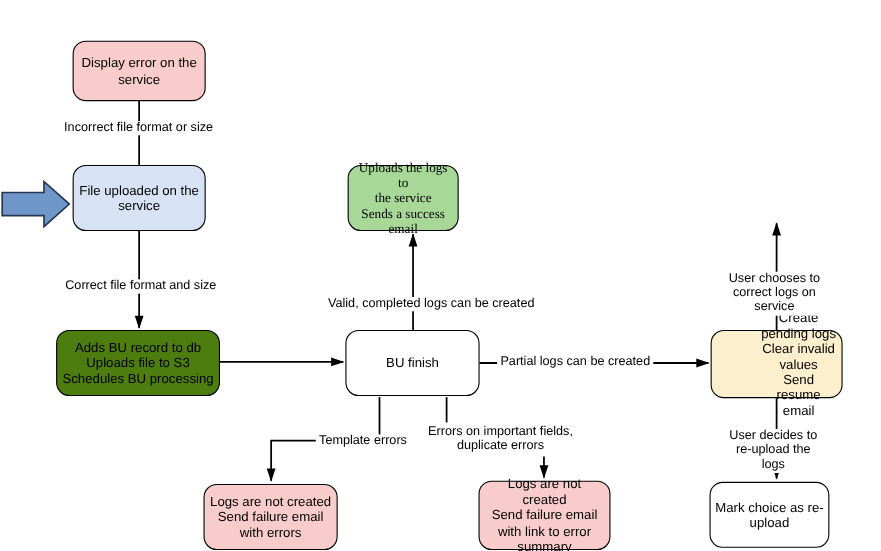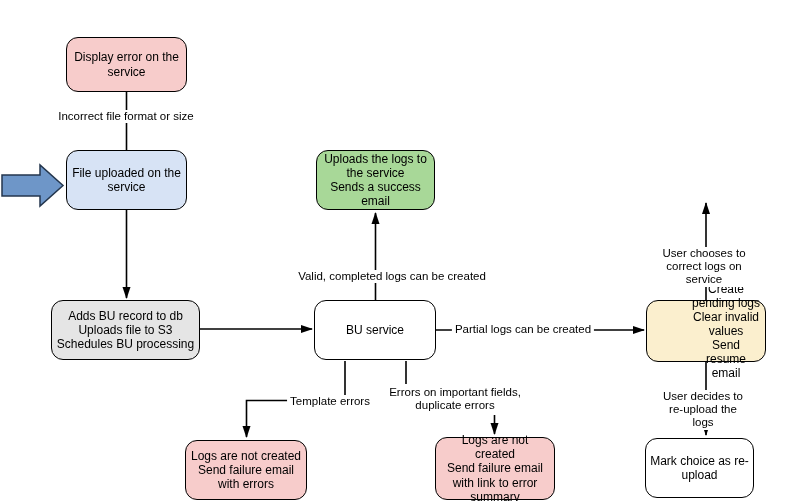--- a/index.html
+++ b/index.html
@@ -52,27 +52,27 @@
 
     <polygon points="2,175 40,175 40,165 63,185.5 40,206 40,196 2,196" stroke-width="1.5" style="fill:#6e96c8; stroke:#24364d;"></polygon>
   </svg>
 
   <div class="node" style="left: 66px; top: 5px; width: 121px; height: 55px; background-color: rgb(247, 204, 203); margin-top: 32px;">Display error on the
 service</div>
 
   <div class="node" style="left: 66px; top: 150px; width: 121px; height: 60px; background-color: rgb(215, 227, 245);">File uploaded on the
 service</div>
 
-  <div class="node" style="left: 51px; top: 300px; width: 149px; height: 60px; background-color: #e5e5e5;">Adds BU record to db
+  <div class="node" style="left: 51px; top: 300px; width: 149px; height: 60px; background-color: #4d7c0f;">Adds BU record to db
 Uploads file to S3
 Schedules BU processing</div>
 
-  <div class="node" style="left: 314px; top: 300px; width: 122px; height: 60px; background-color: rgb(255, 255, 255);">BU service</div>
+  <div class="node" style="left: 314px; top: 300px; width: 122px; height: 60px; background-color: rgb(255, 255, 255);">BU finish</div>
 
-  <div class="node" style="left: 316px; top: 150px; width: 119px; height: 60px; background-color: rgb(168, 216, 152);">Uploads the logs to
+  <div class="node" style="left: 316px; top: 150px; width: 101px; height: 60px; background-color: rgb(168, 216, 152); font-family: Liberation Serif, serif;">Uploads the logs to
 the service
 Sends a success
 email</div>
 
 
   <div class="node" style="left: 646px; top: 300px; width: 120px; height: 62px; background-color: rgb(251, 239, 206); padding-left: 44px;">Create pending logs
 Clear invalid values
 Send resume email</div>
 
   <div class="node" style="left: 645px; top: 438px; width: 109px; height: 60px; background-color: rgb(255, 255, 255);">Mark choice as re-
@@ -82,20 +82,21 @@
 Send failure email
 with errors</div>
 
   <div class="node" style="left: 435px; top: 437px; width: 120px; height: 63px; background-color: rgb(247, 204, 203);">Logs are not created
 Send failure email
 with link to error
 summary</div>
 
   <div class="elabel" style="left:126px; top:110px;">Incorrect file format or size</div>
 
+  <div class="elabel" style="left:128px; top:254px;">Correct file format and size</div>
 
   <div class="elabel" style="left:392px; top:250px;margin-top:20px;">Valid, completed logs can be created</div>
 
   <div class="elabel" style="left:523px; top:323px;">Partial logs can be created</div>
 
   <div class="elabel" style="left:704px; top:247px;">User chooses to correct logs on service</div>
 
   <div class="elabel" style="left:703px; top:390px;">User decides to re-upload the logs</div>
 
   <div class="elabel" style="left:330px; top:395px;">Template errors</div>

